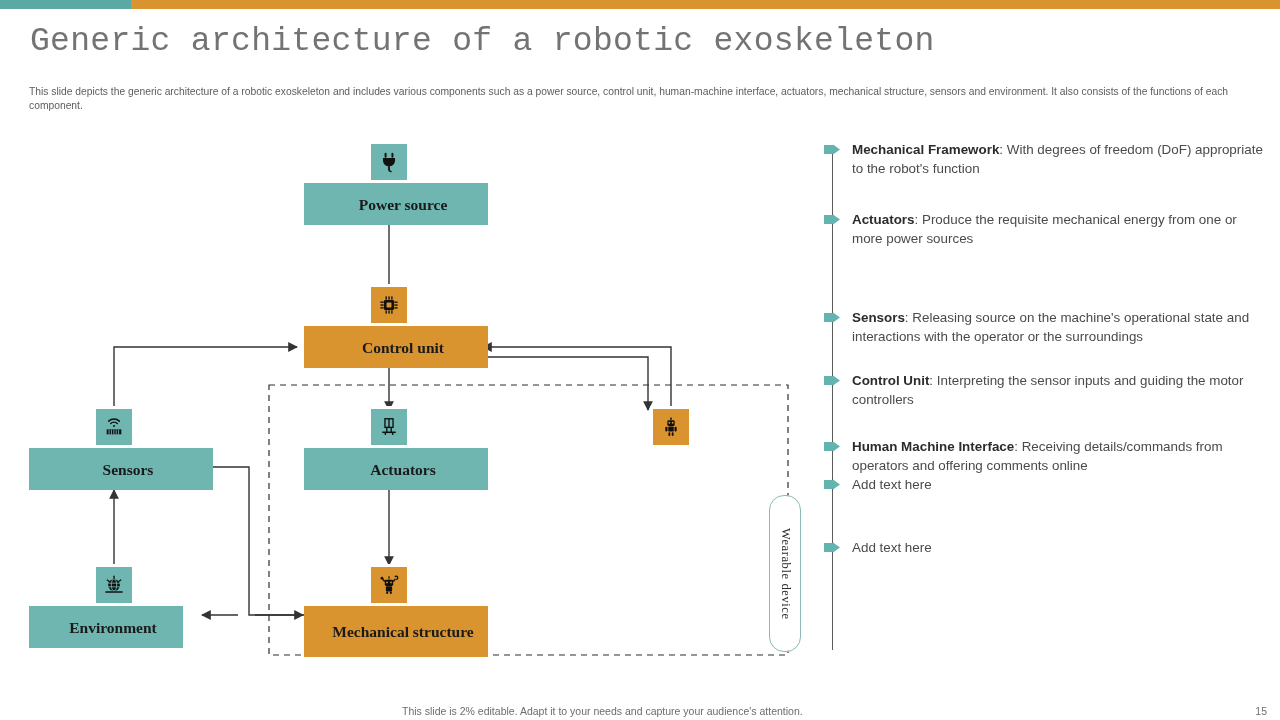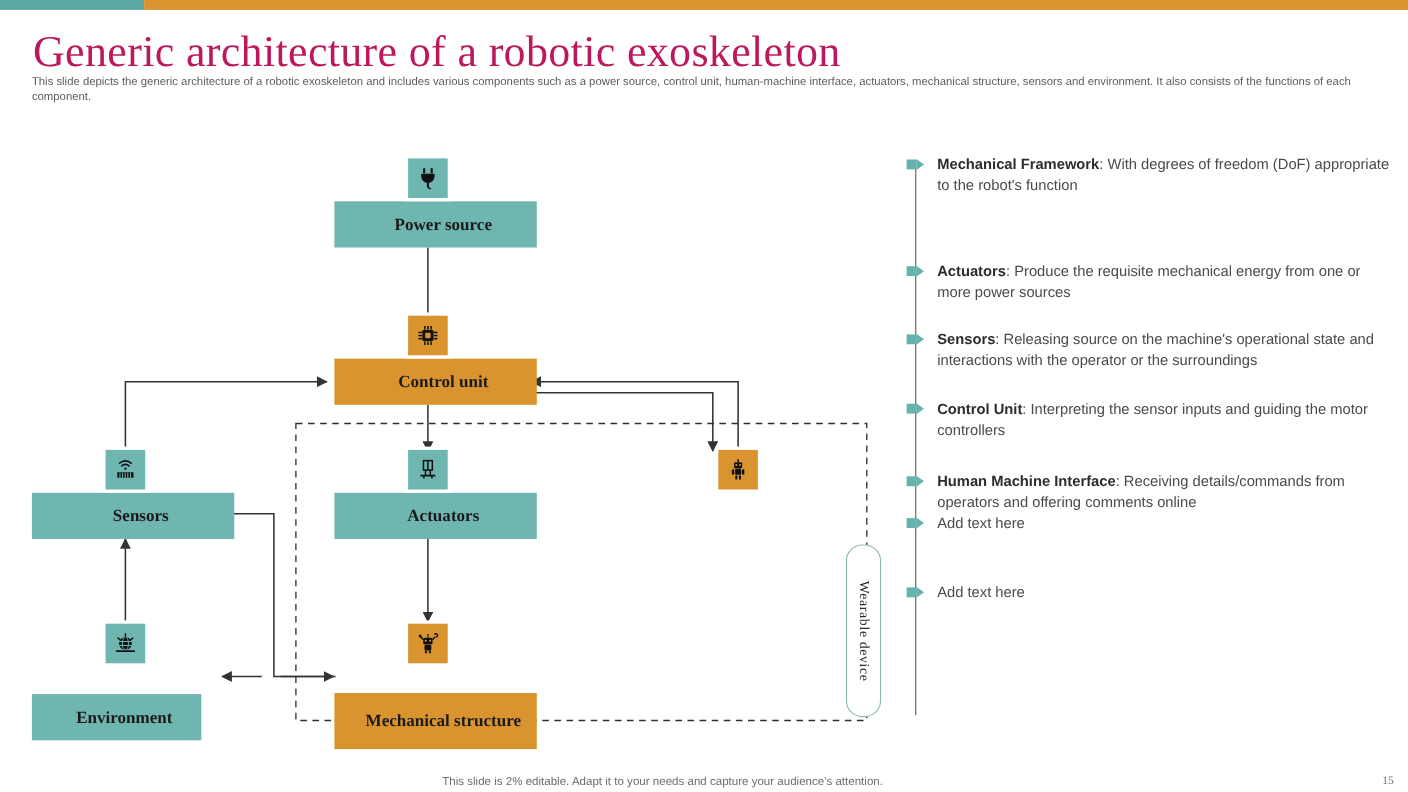--- a/index.html
+++ b/index.html
@@ -10,25 +10,25 @@
     position:relative;
   }
   
   .topbar{position:absolute;left:0;top:0;width:1280px;height:9px;display:flex;}
   .topbar .seg-teal{width:131px;height:9px;background:#5aa9a4;}
   .topbar .seg-orange{flex:1;height:9px;background:#d9942f;}
 
   
   .page-title{
     position:absolute;left:30px;top:23px;
-    font-family:Liberation Serif, serif;
-    font-size:40px;color:#be185d;letter-spacing:.3px;white-space:nowrap;
+    font-family:Liberation Mono, monospace;
+    font-size:33px;color:#737373;letter-spacing:.3px;white-space:nowrap;
   }
   .page-subtitle{
-    position:absolute;left:29px;top:68px;width:1205px;
+    position:absolute;left:29px;top:85px;width:1205px;
     font-size:10.3px;line-height:14px;color:#5d5d5d;
   }
 
   
   .diagram{position:absolute;left:0;top:110px;width:810px;height:570px;}
   .svg-layer{position:absolute;left:0;top:0;width:810px;height:570px;}
 
   .node{position:absolute;display:flex;align-items:center;justify-content:center;
         text-align:center;font-family:"Liberation Serif", serif;font-weight:bold;
         color:#1a1a1a;font-size:15.5px;line-height:21px;z-index:3;padding-left:14px;}
@@ -60,21 +60,21 @@
   .bullet{position:relative;display:flex;align-items:flex-start;}
   .bullet .marker{flex:0 0 auto;width:17px;height:13px;margin-top:3px;margin-right:11px;
                   position:relative;}
   .bullet .marker svg{display:block;}
   .bullet .txt{font-size:13.4px;line-height:19px;color:#4a4a4a;}
   .bullet .txt b{color:#2c2c2c;font-weight:bold;}
   .rail{position:absolute;left:832px;top:152px;width:1px;height:498px;background:#5c5c5c;}
 
   
   .footer-note{position:absolute;left:402px;top:705px;font-size:10.5px;color:#6d6d6d;}
-  .page-num{position:absolute;right:13px;top:705px;font-size:10.5px;color:#6d6d6d;font-family:Liberation Serif, serif;}
+  .page-num{position:absolute;right:13px;top:705px;font-size:10.5px;color:#6d6d6d;}
 </style>
 </head>
 <body>
 
 <div class="topbar">
   <div class="seg-teal"></div>
   <div class="seg-orange"></div>
 </div>
 
 <div class="page-title">Generic architecture of a robotic exoskeleton</div>
@@ -215,21 +215,21 @@
         <g stroke="#6fb5b0" stroke-width="1">
           <path d="M5.8 10h12.4M5.8 14h12.4"></path>
           <ellipse cx="12" cy="12" rx="3" ry="6.4"></ellipse>
         </g>
         <path d="M12 2.4v3" stroke-linecap="round"></path>
         <path d="M4.6 6.6l2.2 1.6M19.4 6.6l-2.2 1.6" stroke-linecap="round"></path>
         <path d="M3.2 19.6h17.6" stroke-width="1.6" stroke-linecap="round"></path>
       </svg>
     </div>
   </div>
-  <div class="node teal" style="left:29px;top:496px;width:140px;height:42px;margin-top:25px;">
+  <div class="node teal" style="left:29px;top:496px;width:140px;height:42px;">
     <span>Environment</span>
   </div>
 
   <div class="node-icon orange" style="left:368px;top:454px;">
     <div class="chip">
       <svg width="22" height="22" viewBox="0 0 24 24" fill="#111">
         <rect x="7.4" y="6.4" width="9.2" height="6.6" rx="1.6"></rect>
         <circle cx="9.8" cy="9.2" r="1" fill="#d9942f"></circle>
         <circle cx="14.2" cy="9.2" r="1" fill="#d9942f"></circle>
         <rect x="11.6" y="4" width=".9" height="2.4"></rect>
@@ -237,37 +237,37 @@
         <rect x="8.6" y="13.4" width="6.8" height="5.6" rx="1"></rect>
         <path d="M7.4 8.2 5 5.4" stroke="#111" stroke-width="1.5"></path>
         <circle cx="4.3" cy="4.6" r="1.5"></circle>
         <path d="M16.6 8.2 19 5.4" stroke="#111" stroke-width="1.5"></path>
         <path d="M18.4 3.2a1.7 1.7 0 1 1 1.4 2.6" fill="none" stroke="#111" stroke-width="1.4"></path>
         <rect x="9" y="19.2" width="2" height="2.6" rx=".8"></rect>
         <rect x="13" y="19.2" width="2" height="2.6" rx=".8"></rect>
       </svg>
     </div>
   </div>
-  <div class="node orange" style="left:304px;top:496px;width:170px;height:51px;margin-top:24px;">
+  <div class="node orange" style="left:304px;top:496px;width:170px;height:51px;">
     <span>Mechanical structure</span>
   </div>
 </div>
 
 <div class="rail"></div>
 <div class="bullets">
-  <div class="bullet" style="margin-bottom:59px;">
+  <div class="bullet" style="margin-bottom:32px;">
     <span class="marker">
       <svg width="17" height="13" viewBox="0 0 17 13">
           <rect x="0" y="2" width="9" height="9" fill="#63b3ae"></rect>
           <path d="M9 1.5 16 6.5 9 11.5z" fill="#63b3ae"></path>
         </svg>
     </span>
     <span class="txt"><b>Mechanical Framework</b><span>: With degrees of freedom (DoF) appropriate to the robot's function</span></span>
   </div>
-  <div class="bullet" style="margin-bottom:24px;">
+  <div class="bullet" style="margin-bottom:60px;">
     <span class="marker">
       <svg width="17" height="13" viewBox="0 0 17 13">
           <rect x="0" y="2" width="9" height="9" fill="#63b3ae"></rect>
           <path d="M9 1.5 16 6.5 9 11.5z" fill="#63b3ae"></path>
         </svg>
     </span>
     <span class="txt"><b>Actuators</b><span>: Produce the requisite mechanical energy from one or more power sources</span></span>
   </div>
   <div class="bullet" style="margin-bottom:25px;">
     <span class="marker">

